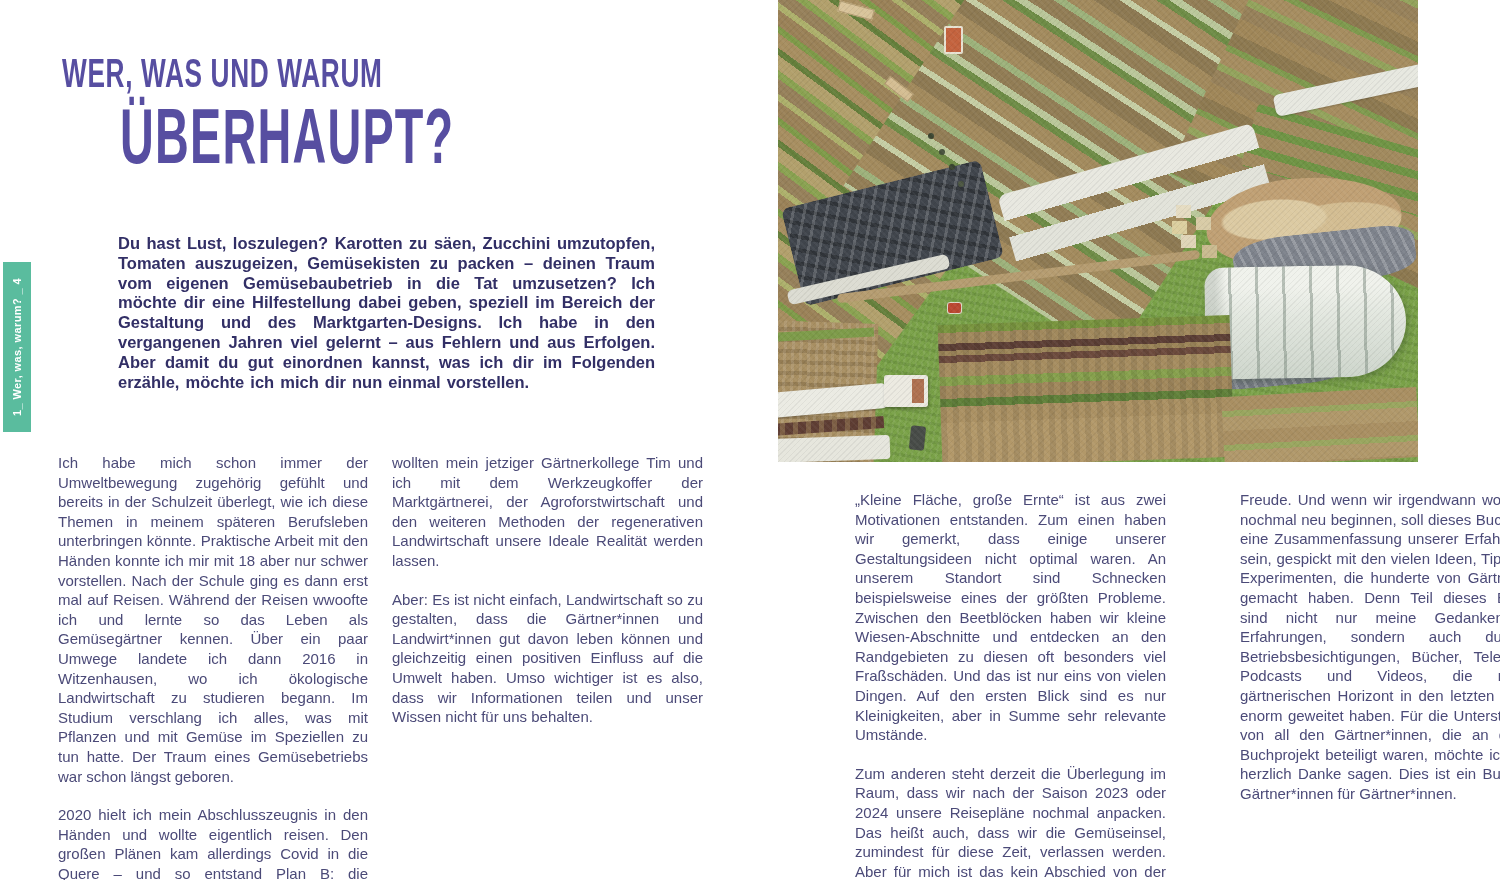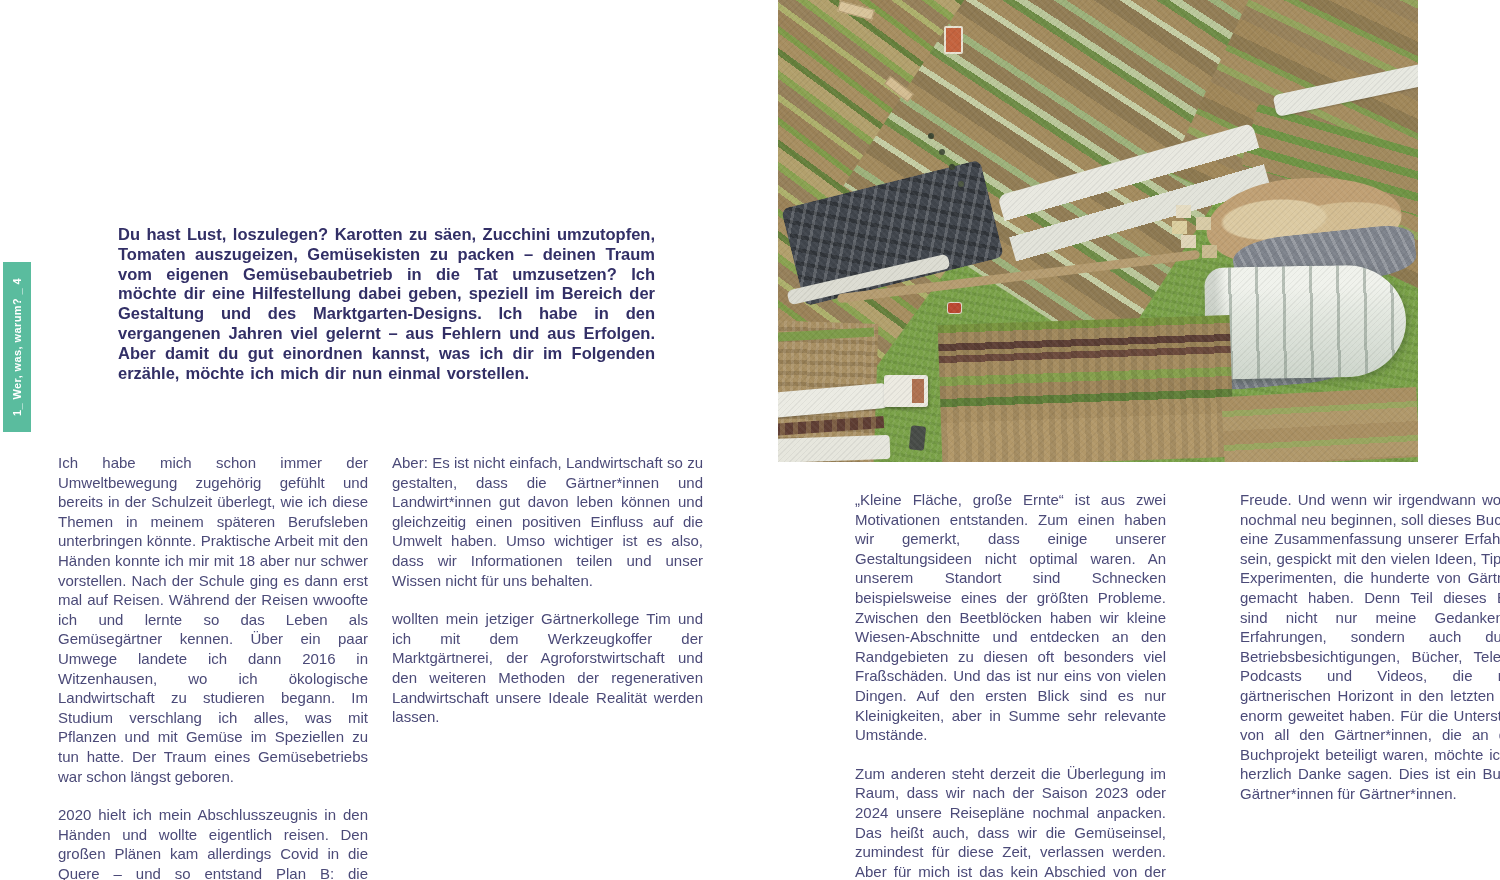--- a/index.html
+++ b/index.html
@@ -25,21 +25,21 @@
     transform:scaleX(.64); transform-origin:left center; line-height:1.05;
   }
   .title-line2 {
     font-size:78px; font-weight:900; white-space:nowrap; letter-spacing:2px;
     transform:scaleX(.60); transform-origin:left center; line-height:1.0;
     margin-left:58px; margin-top:2px;
   }
 
   
   .intro {
-    position:absolute; left:118px; top:225px; width:537px; margin:0;
+    position:absolute; left:118px; top:234px; width:537px; margin:0;
     font-size:16.5px; font-weight:bold; line-height:19.8px;
     color:#322f66; text-align:justify; word-spacing:1.5px;
   }
 
   
   .col {
     position:absolute; font-size:15px; line-height:19.6px;
     color:#4b4a78; text-align:justify;
   }
   .col p { margin:0 0 19px 0; }
@@ -192,31 +192,35 @@
 </style>
 </head>
 <body>
 
 <div class="page">
 
   <div class="chapter-tab">
     <span class="chapter-tab-label">1_ Wer, was, warum? _ 4</span>
   </div>
 
+  <header class="title-block">
+    <div class="title-line1">WER, WAS UND WARUM</div>
+    <div class="title-line2">ÜBERHAUPT?</div>
+  </header>
 
   <p class="intro">Du hast Lust, loszulegen? Karotten zu säen, Zucchini umzutopfen, Tomaten auszugeizen, Gemüsekisten zu packen – deinen Traum vom eigenen Gemüsebaubetrieb in die Tat umzusetzen? Ich möchte dir eine Hilfestellung dabei geben, speziell im Bereich der Gestaltung und des Marktgarten-Designs. Ich habe in den vergangenen Jahren viel gelernt – aus Fehlern und aus Erfolgen. Aber damit du gut einordnen kannst, was ich dir im Folgenden erzähle, möchte ich mich dir nun einmal vorstellen.</p>
 
   <section class="col col1">
     <p>Ich habe mich schon immer der Umweltbewegung zugehörig gefühlt und bereits in der Schulzeit überlegt, wie ich diese Themen in meinem späteren Berufsleben unterbringen könnte. Praktische Arbeit mit den Händen konnte ich mir mit 18 aber nur schwer vorstellen. Nach der Schule ging es dann erst mal auf Reisen. Während der Reisen wwoofte ich und lernte so das Leben als Gemüsegärtner kennen. Über ein paar Umwege landete ich dann 2016 in Witzenhausen, wo ich ökologische Landwirtschaft zu studieren begann. Im Studium verschlang ich alles, was mit Pflanzen und mit Gemüse im Speziellen zu tun hatte. Der Traum eines Gemüsebetriebs war schon längst geboren.</p>
     <p>2020 hielt ich mein Abschlusszeugnis in den Händen und wollte eigentlich reisen. Den großen Plänen kam allerdings Covid in die Quere – und so entstand Plan B: die Gemüseinsel in Dietzenrode bei Witzenhausen. Dort</p>
   </section>
 
   <section class="col col2">
+    <p>wollten mein jetziger Gärtnerkollege Tim und ich mit dem Werkzeugkoffer der Marktgärtnerei, der Agroforstwirtschaft und den weiteren Methoden der regenerativen Landwirtschaft unsere Ideale Realität werden lassen.</p>
     <p>Aber: Es ist nicht einfach, Landwirtschaft so zu gestalten, dass die Gärtner*innen und Landwirt*innen gut davon leben können und gleichzeitig einen positiven Einfluss auf die Umwelt haben. Umso wichtiger ist es also, dass wir Informationen teilen und unser Wissen nicht für uns behalten.</p>
-    <p>wollten mein jetziger Gärtnerkollege Tim und ich mit dem Werkzeugkoffer der Marktgärtnerei, der Agroforstwirtschaft und den weiteren Methoden der regenerativen Landwirtschaft unsere Ideale Realität werden lassen.</p>
   </section>
 
   <section class="col col3">
     <p>„Kleine Fläche, große Ernte“ ist aus zwei Motivationen entstanden. Zum einen haben wir gemerkt, dass einige unserer Gestaltungsideen nicht optimal waren. An unserem Standort sind Schnecken beispielsweise eines der größten Probleme. Zwischen den Beetblöcken haben wir kleine Wiesen-Abschnitte und entdecken an den Randgebieten zu diesen oft besonders viel Fraßschäden. Und das ist nur eins von vielen Dingen. Auf den ersten Blick sind es nur Kleinigkeiten, aber in Summe sehr relevante Umstände.</p>
     <p>Zum anderen steht derzeit die Überlegung im Raum, dass wir nach der Saison 2023 oder 2024 unsere Reisepläne nochmal anpacken. Das heißt auch, dass wir die Gemüseinsel, zumindest für diese Zeit, verlassen werden. Aber für mich ist das kein Abschied von der Marktgärtnerei, dafür macht sie mir einfach zu viel</p>
   </section>
 
   <section class="col col4">
     <p>Freude. Und wenn wir irgendwann woanders nochmal neu beginnen, soll dieses Buch auch eine Zusammenfassung unserer Erfahrungen sein, gespickt mit den vielen Ideen, Tipps und Experimenten, die hunderte von Gärtnereien gemacht haben. Denn Teil dieses Buches sind nicht nur meine Gedanken und Erfahrungen, sondern auch dutzende Betriebsbesichtigungen, Bücher, Telefonate, Podcasts und Videos, die meinen gärtnerischen Horizont in den letzten Jahren enorm geweitet haben. Für die Unterstützung von all den Gärtner*innen, die an diesem Buchprojekt beteiligt waren, möchte ich ganz herzlich Danke sagen. Dies ist ein Buch von Gärtner*innen für Gärtner*innen.</p>
   </section>

